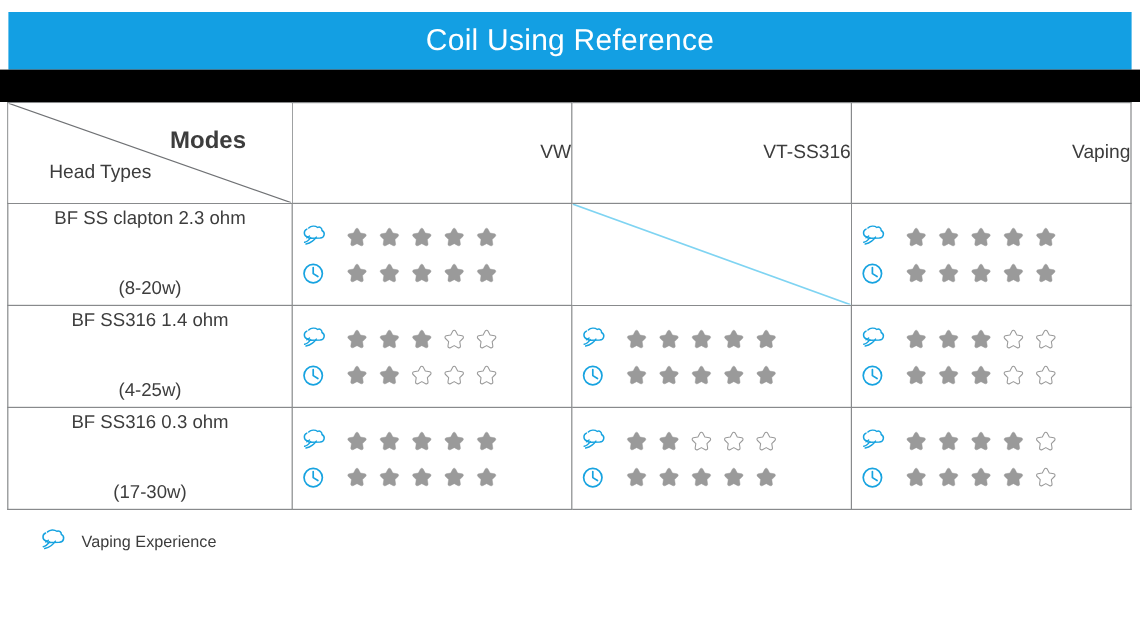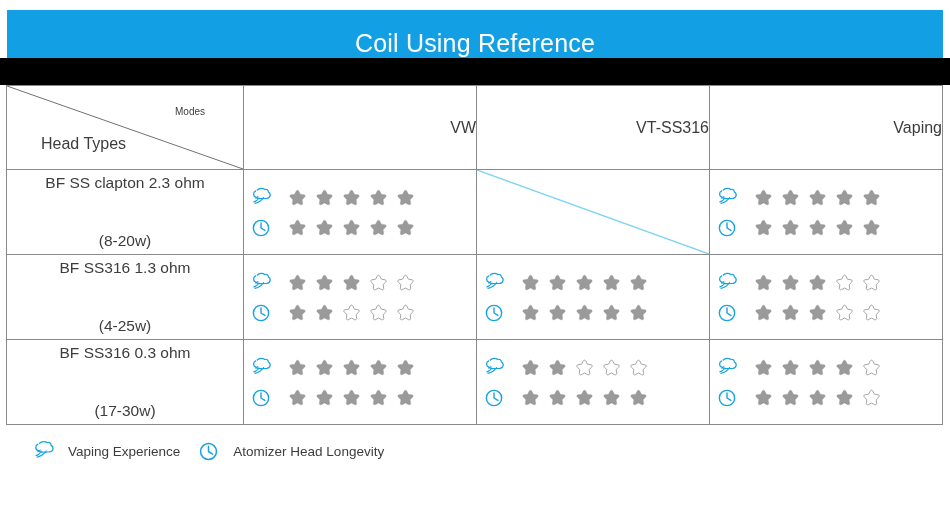--- a/index.html
+++ b/index.html
@@ -13,21 +13,21 @@
     position: relative;
   }
 
   
   #title-bar {
     position: absolute;
     left: 7px; top: 10px;
     width: 936px; height: 48px;
     background: #139fe3;
     display: flex;
-    align-items: flex-end;
+    align-items: center;
     justify-content: center;
   }
   #title-text {
     color: #ffffff;
     font-size: 25px;
     font-weight: 300;
     letter-spacing: 0.2px;
   }
 
   
@@ -64,23 +64,23 @@
   }
   .corner-cell svg.diag {
     position: absolute;
     left: 0; top: 0;
     width: 100%; height: 100%;
     display: block;
   }
   .corner-modes {
     position: absolute;
     right: 38px; top: 20px;
-    font-size: 10px;
+    font-size: 20px;
     color: #3d3d3d;
-    font-weight: 400;
+    font-weight: 700;
   }
   .corner-heads {
     position: absolute;
     left: 34px; bottom: 16px;
     font-size: 16px;
     color: #3d3d3d;
     font-weight: 300;
   }
   .mode-title {
     text-align: right;
@@ -112,21 +112,21 @@
   .rating-line { display: flex; align-items: center; }
   .rating-icon { width: 34px; flex: 0 0 34px; display: flex; align-items: center; justify-content: center; }
   .stars { display: flex; align-items: center; gap: 8px; margin-left: 10px; }
   .star { display: block; }
 
   
   #legend {
     position: absolute;
     left: 24px; top: 438px;
     display: flex;
-    flex-direction: row;
+    flex-direction: column;
     gap: 9px;
   }
   .legend-row { display: flex; align-items: center; }
   .legend-icon { width: 38px; flex: 0 0 38px; display:flex; align-items:center; justify-content:center; }
   .legend-label {
     font-size: 13.5px;
     color: #3d3d3d;
     font-weight: 300;
     margin-left: 6px;
   }
@@ -282,21 +282,21 @@
                 </svg>
                 <svg class="star" width="19" height="19" viewBox="0 0 32 32">
                   <path d="M16 3.6 c0.8 0 1.5 0.45 1.9 1.2 l3.0 5.6 6.3 1.1 c0.9 0.16 1.5 0.8 1.7 1.6 0.2 0.8 -0.05 1.6 -0.7 2.2 l-4.4 4.3 0.95 6.2 c0.13 0.9 -0.23 1.7 -0.95 2.2 -0.7 0.5 -1.6 0.55 -2.4 0.15 L16 25.3 l-5.4 2.85 c-0.8 0.4 -1.7 0.35 -2.4 -0.15 -0.72 -0.5 -1.08 -1.3 -0.95 -2.2 l0.95 -6.2 -4.4 -4.3 c-0.65 -0.6 -0.9 -1.4 -0.7 -2.2 0.2 -0.8 0.8 -1.44 1.7 -1.6 l6.3 -1.1 3.0 -5.6 c0.4 -0.75 1.1 -1.2 1.9 -1.2 Z" fill="#9a9a9a" stroke="#9a9a9a" stroke-width="0.6" stroke-linejoin="round"></path>
                 </svg>
               </span>
             </div>
           </div>
         </td>
       </tr>
       <tr class="body-row">
-        <td class="head-cell"><span>BF SS316 1.3 ohm</span><span class="sub">(4-25w)</span></td>
+        <td class="head-cell"><span>BF SS316 1.4 ohm</span><span class="sub">(4-25w)</span></td>
         <td class="rating-cell">
           <div class="rating-rows">
             <div class="rating-line">
               <span class="rating-icon">
                 <svg width="26" height="26" viewBox="0 0 32 32">
                   <path d="M11.4 6.2c2.4-2.4 6.6-2.6 9.2-0.6 1.0-0.5 2.3-0.4 3.2 0.3 0.9 0.7 1.3 1.8 1.2 2.8 1.7 0.9 2.6 2.7 2.2 4.5-0.4 1.9-2.1 3.2-4.1 3.3l-9.6 0.2c-1.4 0-2.6-0.5-3.4-1.4" fill="none" stroke="#17a3e0" stroke-width="1.5" stroke-linecap="round" stroke-linejoin="round"></path>
                   <path d="M10.1 15.3c-1.9-0.6-3.2-2.2-3.2-4.1 0-1.7 1.0-3.2 2.6-3.9" fill="none" stroke="#17a3e0" stroke-width="1.5" stroke-linecap="round"></path>
                   <path d="M13.4 16.0c-1.1 1.5-2.0 2.6-3.3 3.5-0.9 0.6-1.8 1.0-2.9 1.3" fill="none" stroke="#17a3e0" stroke-width="1.5" stroke-linecap="round"></path>
                   <path d="M12.2 14.4c-0.9 0.9-1.7 1.4-2.7 1.7" fill="none" stroke="#17a3e0" stroke-width="1.4" stroke-linecap="round"></path>
                   <path d="M8.6 22.6c2.4-0.5 4.6-1.5 6.6-3.0 1.6-1.2 2.9-2.6 4.0-4.2" fill="none" stroke="#17a3e0" stroke-width="1.4" stroke-linecap="round"></path>
@@ -645,22 +645,13 @@
         <svg width="27" height="27" viewBox="0 0 32 32">
           <path d="M11.4 6.2c2.4-2.4 6.6-2.6 9.2-0.6 1.0-0.5 2.3-0.4 3.2 0.3 0.9 0.7 1.3 1.8 1.2 2.8 1.7 0.9 2.6 2.7 2.2 4.5-0.4 1.9-2.1 3.2-4.1 3.3l-9.6 0.2c-1.4 0-2.6-0.5-3.4-1.4" fill="none" stroke="#17a3e0" stroke-width="1.5" stroke-linecap="round" stroke-linejoin="round"></path>
           <path d="M10.1 15.3c-1.9-0.6-3.2-2.2-3.2-4.1 0-1.7 1.0-3.2 2.6-3.9" fill="none" stroke="#17a3e0" stroke-width="1.5" stroke-linecap="round"></path>
           <path d="M13.4 16.0c-1.1 1.5-2.0 2.6-3.3 3.5-0.9 0.6-1.8 1.0-2.9 1.3" fill="none" stroke="#17a3e0" stroke-width="1.5" stroke-linecap="round"></path>
           <path d="M12.2 14.4c-0.9 0.9-1.7 1.4-2.7 1.7" fill="none" stroke="#17a3e0" stroke-width="1.4" stroke-linecap="round"></path>
           <path d="M8.6 22.6c2.4-0.5 4.6-1.5 6.6-3.0 1.6-1.2 2.9-2.6 4.0-4.2" fill="none" stroke="#17a3e0" stroke-width="1.4" stroke-linecap="round"></path>
         </svg>
       </span>
       <span class="legend-label">Vaping Experience</span>
     </div>
-    <div class="legend-row">
-      <span class="legend-icon">
-        <svg width="25" height="25" viewBox="0 0 32 32">
-          <circle cx="16" cy="16" r="10.2" fill="none" stroke="#17a3e0" stroke-width="1.9"></circle>
-          <path d="M16 9.2 L16 16 L21.2 19.3" fill="none" stroke="#17a3e0" stroke-width="1.9" stroke-linecap="round" stroke-linejoin="round"></path>
-        </svg>
-      </span>
-      <span class="legend-label">Atomizer Head Longevity</span>
-    </div>
   </div>
 
 </body></html>

